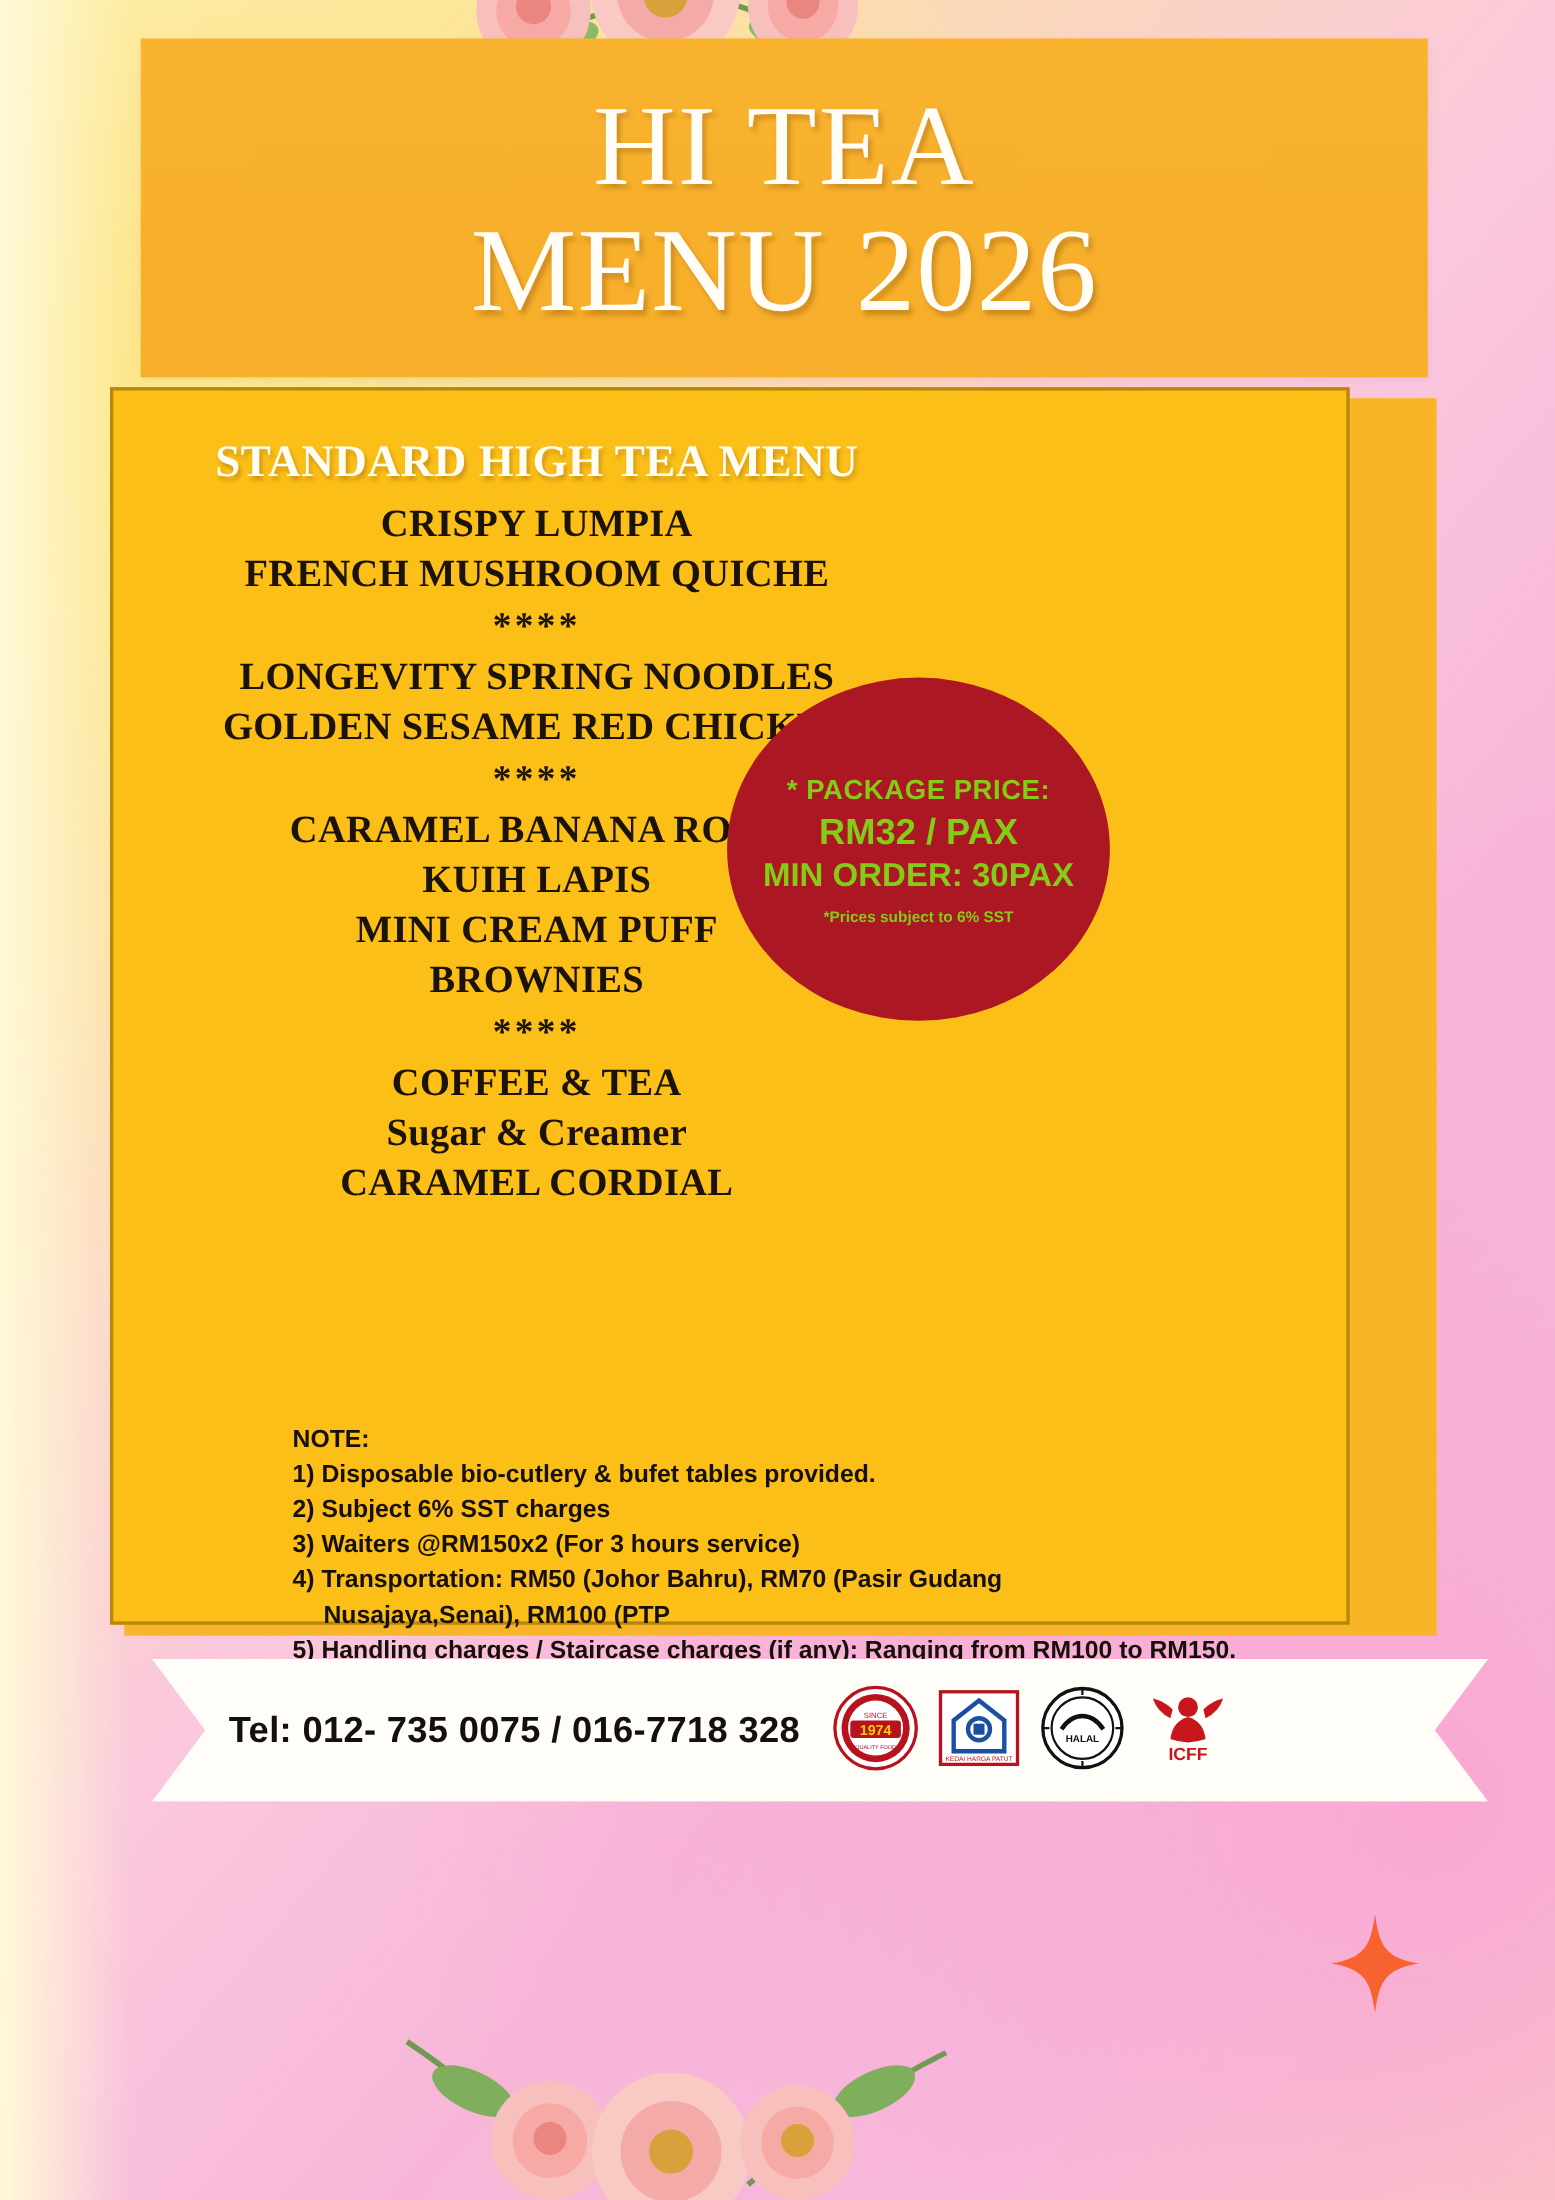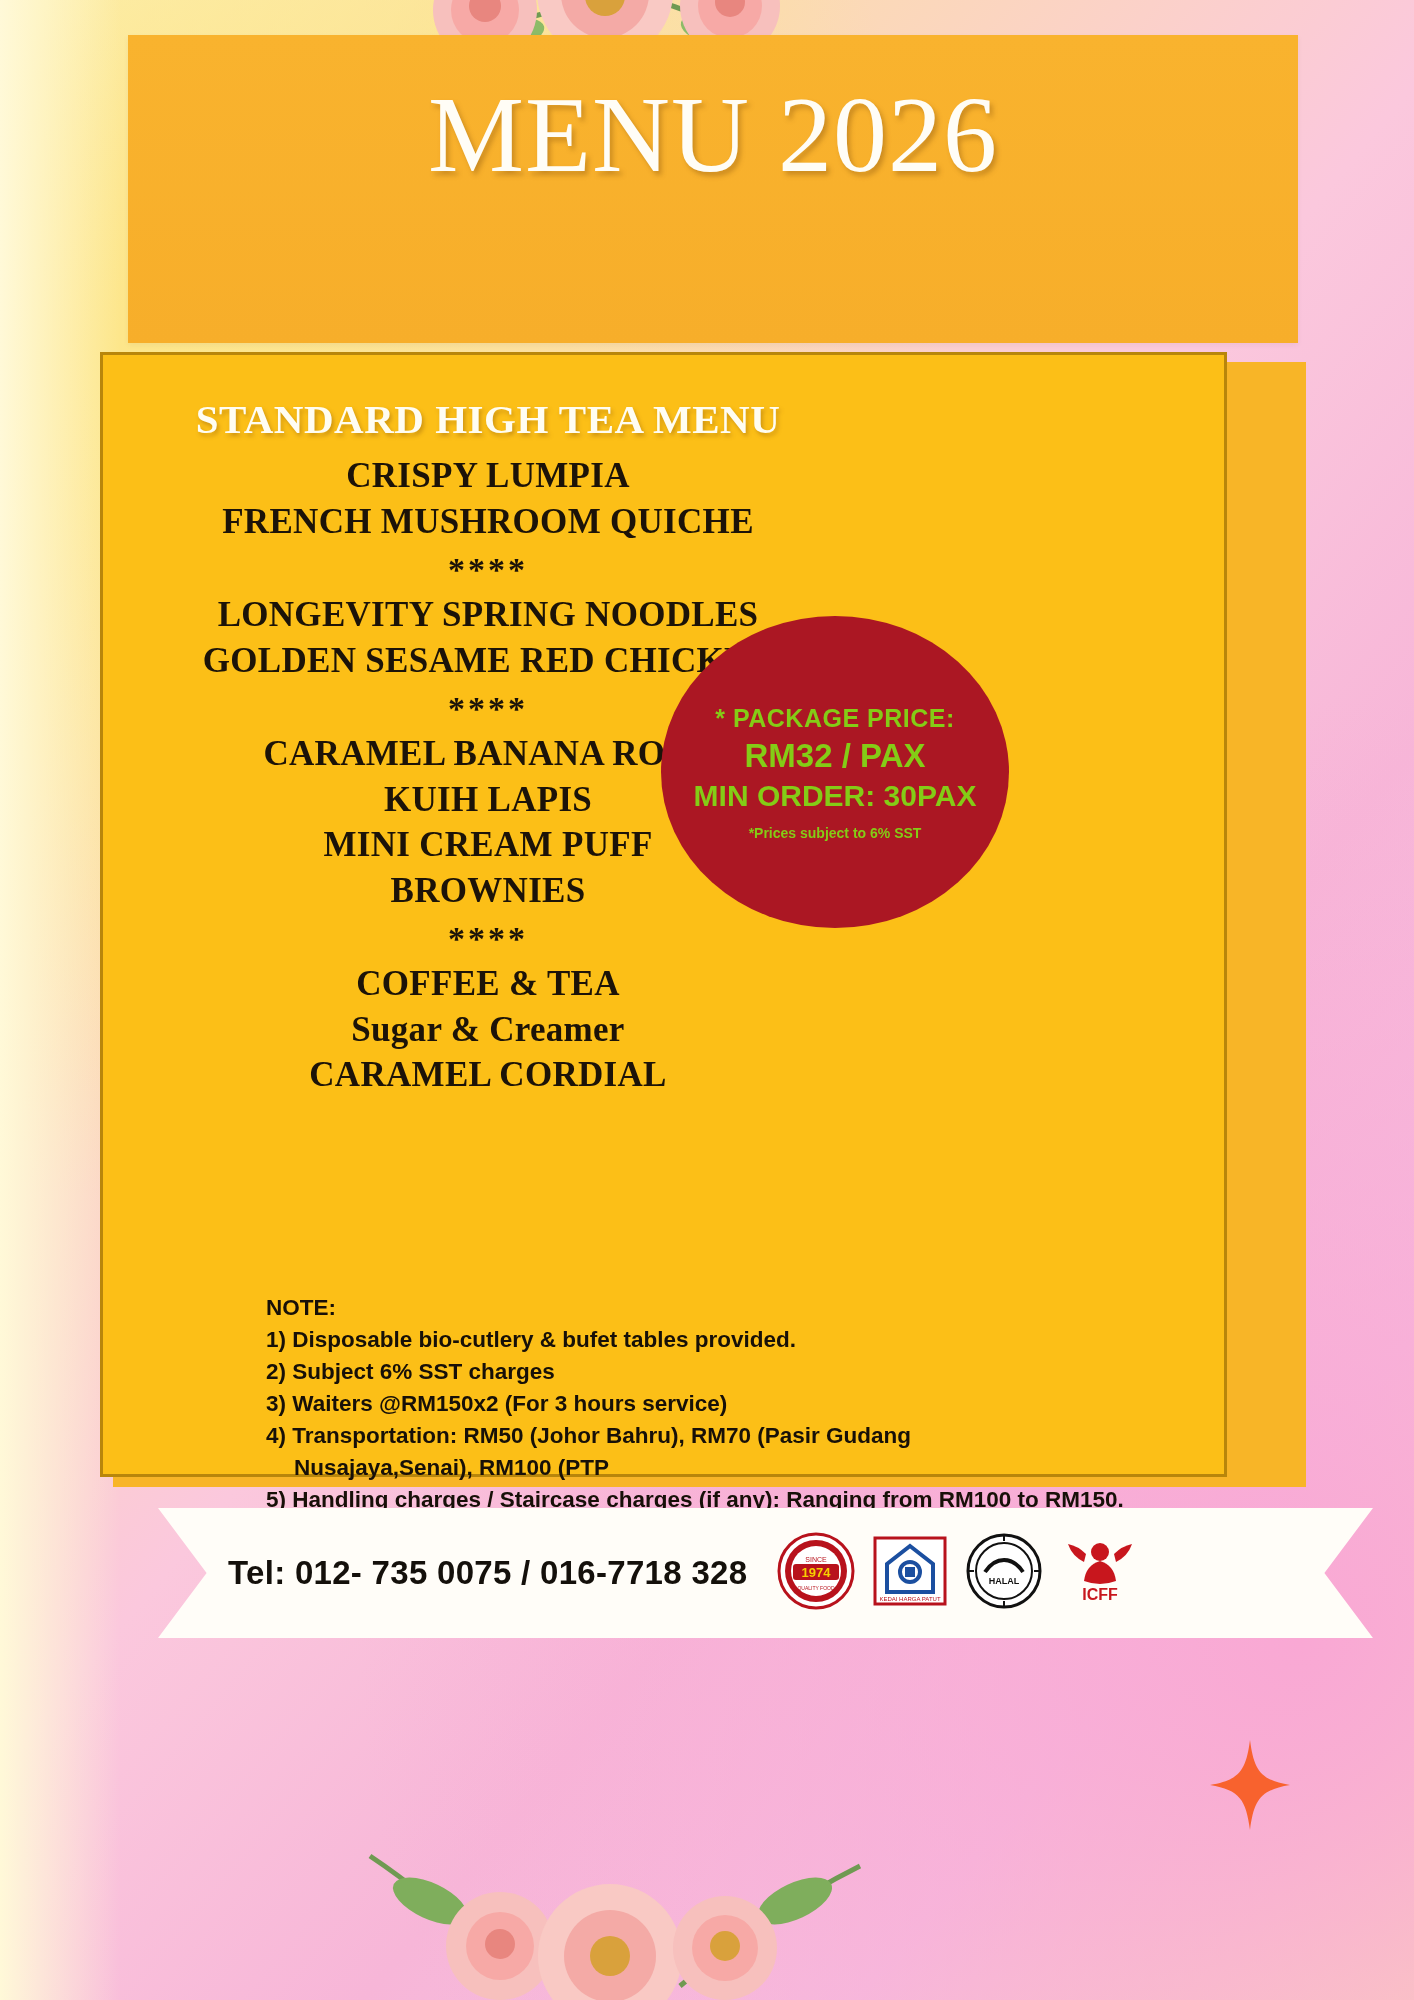--- a/index.html
+++ b/index.html
@@ -187,21 +187,21 @@
     font-weight: bold;
     line-height: 1.27;
   }
   .notes .note-title { margin-bottom: 3px; }
   .notes .note-line { margin: 3.5px 0; }
   .notes .note-cont { padding-left: 28px; }
 
   
   .ribbon {
     position: absolute;
-    left: 158px;
+    left: 138px;
     top: 1508px;
     width: 1215px;
     height: 130px;
   }
   .ribbon-shape {
     position: absolute;
     inset: 0;
     background: #fffdf8;
     clip-path: polygon(0 0, 100% 0, 96% 50%, 100% 100%, 0 100%, 4% 50%);
     box-shadow: 0 3px 8px rgba(0,0,0,0.06);
@@ -294,20 +294,21 @@
   </div>
 
   <div class="sparkle">
     <svg width="80" height="90" viewBox="0 0 80 90">
       <path d="M40 0 C44 30, 50 40, 80 45 C50 50, 44 60, 40 90 C36 60, 30 50, 0 45 C30 40, 36 30, 40 0 Z" fill="#f8622e"></path>
     </svg>
   </div>
 
   <div class="header-band">
     <div class="header-title">
+      <span>HI TEA</span>
       <span class="line2">MENU 2026</span>
     </div>
   </div>
 
   <div class="card-shadow"></div>
   <div class="main-card">
 
     <div class="menu-block">
       <div class="menu-heading">STANDARD HIGH TEA MENU</div>
 

